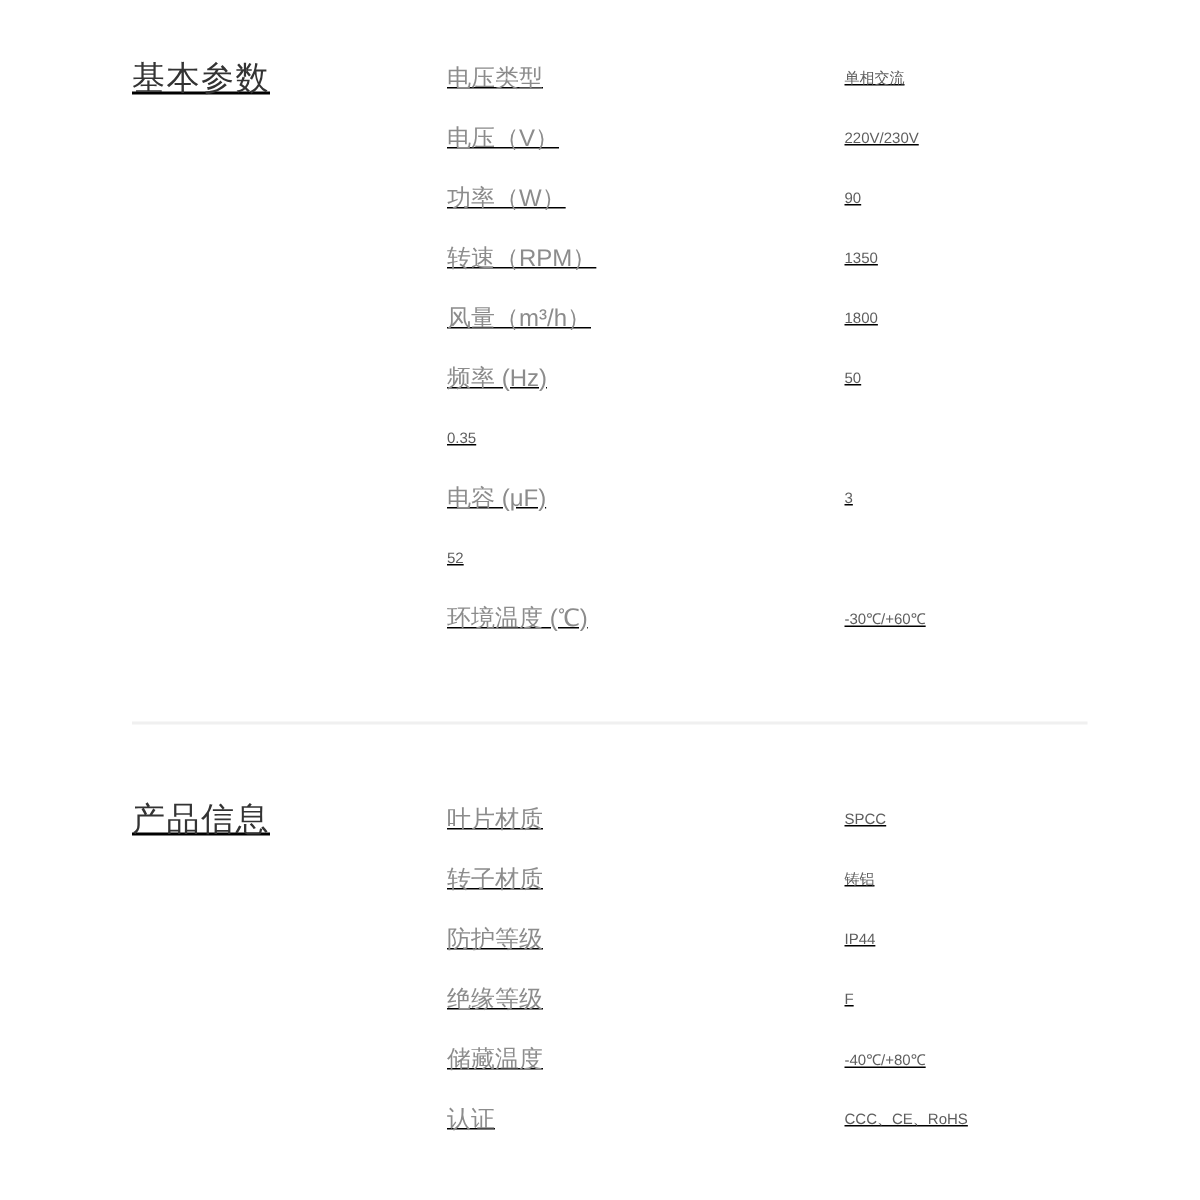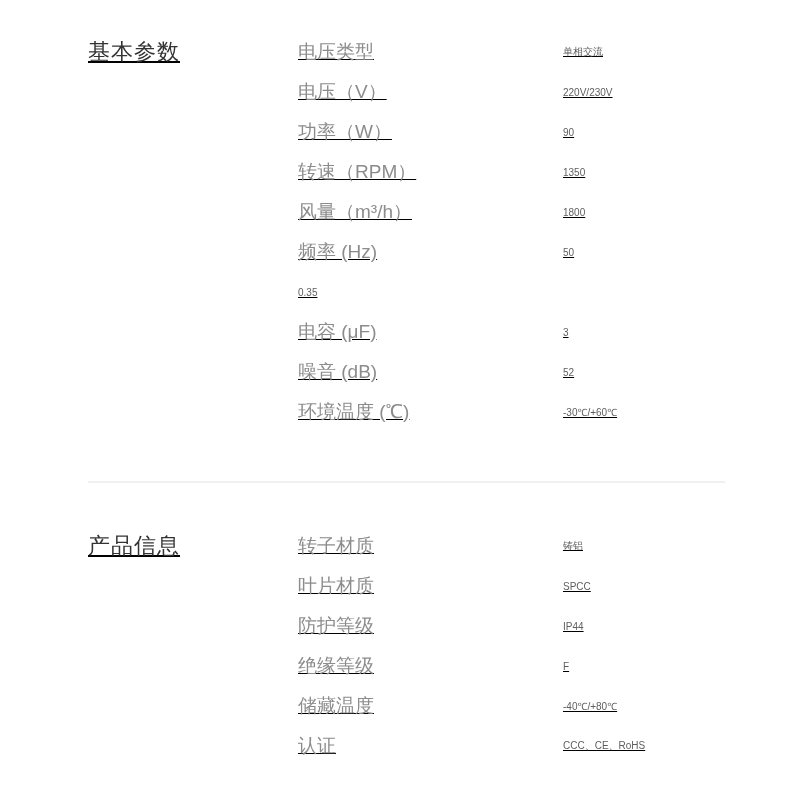--- a/index.html
+++ b/index.html
@@ -23,21 +23,21 @@
     font-weight: 400;
     line-height: 40px;
     color: var(--title-color, #333333);
     letter-spacing: 1px;
   }
   .rows { flex: 1; }
   .spec-row { display: flex; align-items: center; height: 40px; }
   .spec-label {
     width: 265px;
     flex: 0 0 265px;
-    font-size: 19px;
+    font-size: 16px;
     color: var(--label-color, #8c8c8c);
   }
   .spec-value {
     font-size: 10px;
     color: var(--value-color, #5e5e5e);
   }
   .divider {
     height: 2px;
     background: var(--divider-color, #f0f0f0);
     margin: 49px 0 43px 0;
@@ -76,42 +76,41 @@
           <span class="spec-value">50</span>
         </div>
         <div class="spec-row">
           <span class="spec-value">0.35</span>
         </div>
         <div class="spec-row">
           <span class="spec-label">电容 (μF)</span>
           <span class="spec-value">3</span>
         </div>
         <div class="spec-row">
-          <span class="spec-label">噪音 (dB)</span>
           <span class="spec-value">52</span>
         </div>
         <div class="spec-row">
           <span class="spec-label">环境温度 (℃)</span>
           <span class="spec-value">-30℃/+60℃</span>
         </div>
       </div>
   </div>
 
   <div class="divider"></div>
 
   <div class="spec-section">
     <h2 class="section-title">产品信息</h2>
     <div class="rows">
         <div class="spec-row">
+          <span class="spec-label">叶片材质</span>
+          <span class="spec-value">SPCC</span>
+        </div>
+        <div class="spec-row">
           <span class="spec-label">转子材质</span>
           <span class="spec-value">铸铝</span>
-        </div>
-        <div class="spec-row">
-          <span class="spec-label">叶片材质</span>
-          <span class="spec-value">SPCC</span>
         </div>
         <div class="spec-row">
           <span class="spec-label">防护等级</span>
           <span class="spec-value">IP44</span>
         </div>
         <div class="spec-row">
           <span class="spec-label">绝缘等级</span>
           <span class="spec-value">F</span>
         </div>
         <div class="spec-row">

